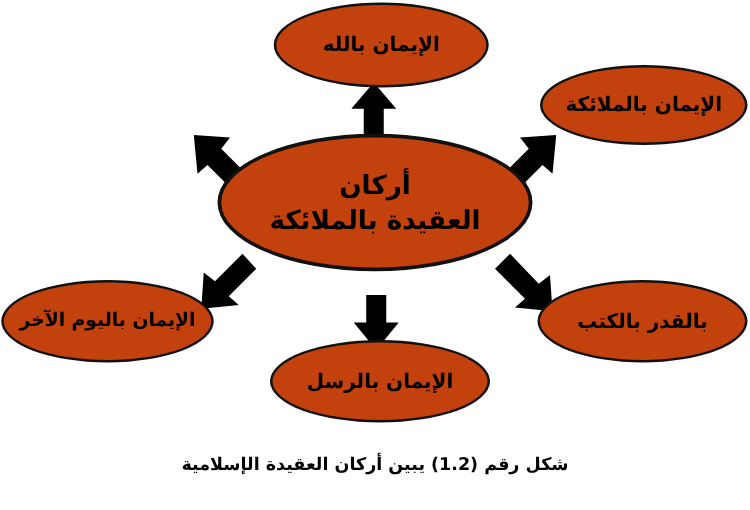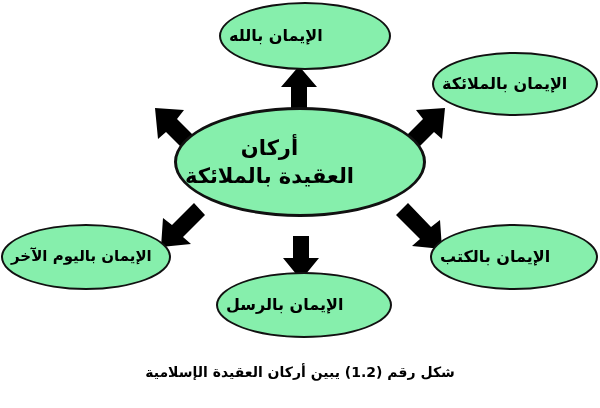--- a/index.html
+++ b/index.html
@@ -18,24 +18,24 @@
     background: #ffffff;
     overflow: hidden;
   }
 
   
   .node {
     position: absolute;
     box-sizing: border-box;
     border: 2px solid #111111;
     border-radius: 50%;
-    background: #86efac;
+    background: #c2410c;
     display: flex;
     align-items: center;
-    justify-content: flex-end;
+    justify-content: center;
     text-align: center;
     color: #000000;
     z-index: 3;
   }
   .node-label {
     display: block;
     line-height: 1.15;
     font-weight: 700;
     padding: 0 8px;
     white-space: nowrap;
@@ -138,21 +138,21 @@
 
   <div class="node" id="node-top">
     <span class="node-label">الإيمان بالله</span>
   </div>
 
   <div class="node" id="node-top-right">
     <span class="node-label">الإيمان بالملائكة</span>
   </div>
 
   <div class="node" id="node-bot-right">
-    <span class="node-label">الإيمان بالكتب</span>
+    <span class="node-label">بالقدر بالكتب</span>
   </div>
 
   <div class="node" id="node-bottom">
     <span class="node-label">الإيمان بالرسل</span>
   </div>
 
   <div class="node" id="node-bot-left">
     <span class="node-label">الإيمان باليوم الآخر</span>
   </div>
 

